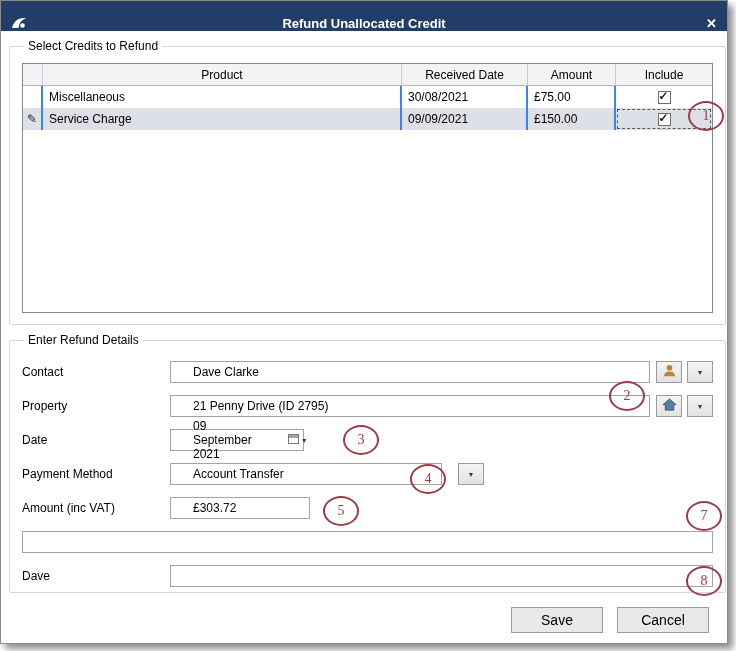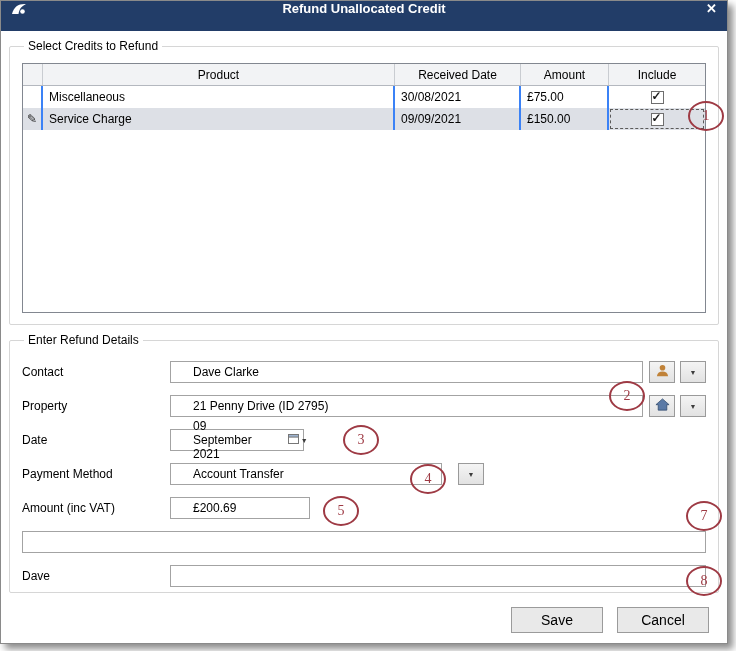--- a/index.html
+++ b/index.html
@@ -9,36 +9,36 @@
   .stage { position: relative; width: 736px; height: 651px; background: #fff; overflow: hidden; }
 
   .dialog {
     position: absolute; left: 0; top: 0; width: 728px; height: 644px;
     background: #fff; border: 1px solid #8a8a8a;
     box-shadow: 5px 5px 7px rgba(0,0,0,0.45);
   }
 
   
   .titlebar {
-    height: 30px; background: #223d68; display: flex; align-items: flex-start;
+    height: 30px; background: #223d68; display: flex; align-items: flex-end;
     padding: 0 10px; position: relative;
   }
   .titlebar .app-icon { width: 18px; height: 16px; display: flex; align-items: center; }
   .titlebar .title {
     position: absolute; left: 0; right: 0; text-align: center;
     color: #fff; font-size: 13px; font-weight: 600; pointer-events: none;
   }
   .titlebar .close {
     margin-left: auto; color: #fff; font-size: 13px; font-weight: bold;
     width: 22px; text-align: right; cursor: pointer; z-index: 2;
   }
 
   
   fieldset.groupbox {
-    margin: 8px 8px 0 8px; border: 1px solid #d6d6d6; border-radius: 2px;
+    margin: 8px 1px 0 8px; border: 1px solid #d6d6d6; border-radius: 2px;
     padding: 10px 12px 12px 12px; background: #fff;
   }
   fieldset.groupbox legend { font-size: 12px; color: #000; padding: 0 4px; margin-left: 2px; }
   .credits-box { height: 286px; }
   .details-box { height: 260px; padding-top: 14px !important; }
 
   
   .grid {
     border: 1px solid #828790; height: 250px; background: #fff;
     display: flex; flex-direction: column; overflow: hidden;
@@ -226,21 +226,21 @@
         <span class="detail-label">Payment Method</span>
         <div class="field payment-field">Account Transfer</div>
         <span class="sp-16"></span>
         <div class="icon-btn">
           <span class="drop-arrow">▼</span>
         </div>
       </div>
 
       <div class="detail-row">
         <span class="detail-label">Amount (inc VAT)</span>
-        <div class="field amount-field">£200.69</div>
+        <div class="field amount-field">£303.72</div>
       </div>
 
       <div class="detail-row">
         <input class="field grow" value="" style="">
       </div>
 
       <div class="detail-row" style="margin-bottom:0;">
         <span class="detail-label">Dave</span>
         <input class="field grow" value="" style="">
       </div>

